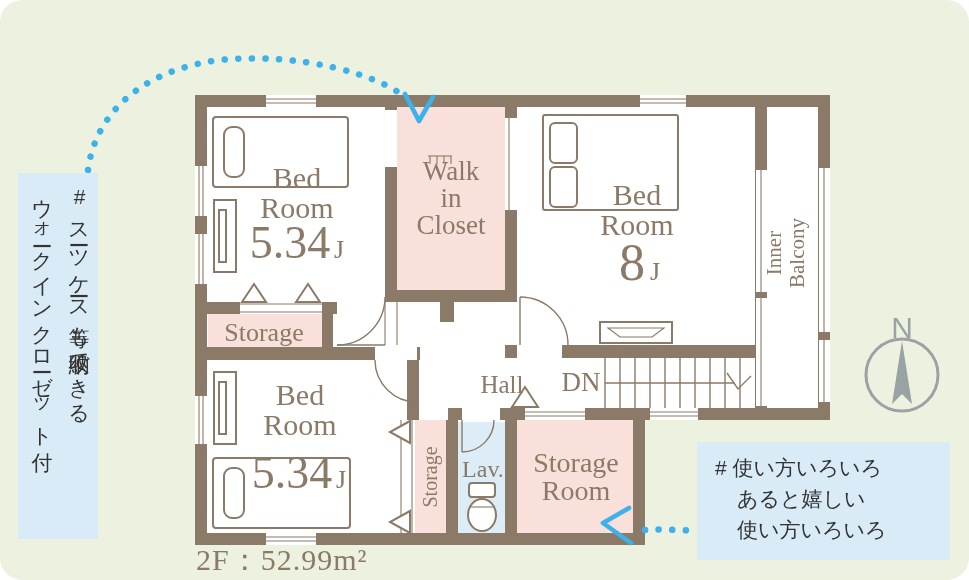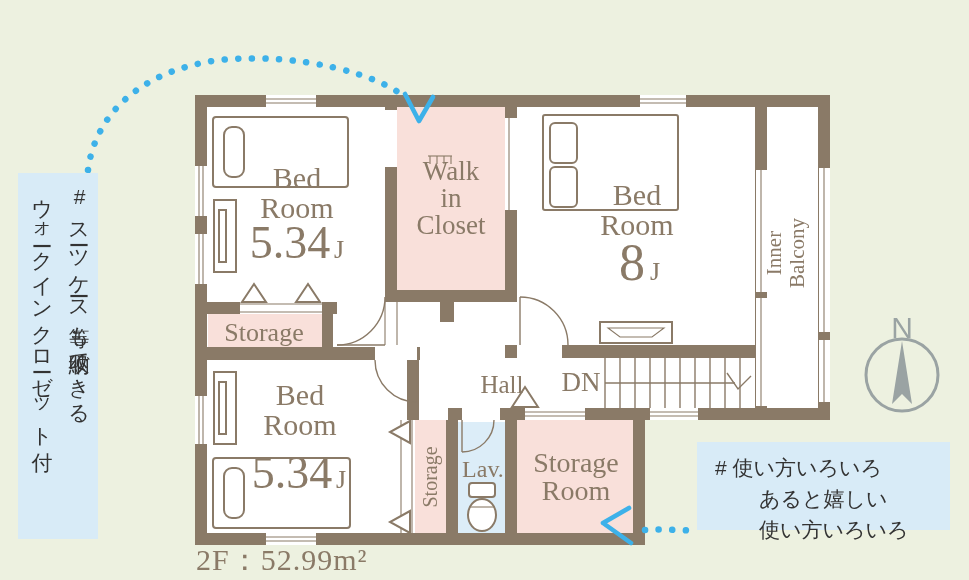--- a/index.html
+++ b/index.html
@@ -1,39 +1,39 @@
 <!DOCTYPE html>
 <html><head>
 <meta charset="utf-8">
 <style>
   html,body{margin:0;padding:0;}
   .stage{position:relative;width:969px;height:580px;background:#edf1e0;overflow:hidden;
-         font-family:"Liberation Sans","DejaVu Sans",sans-serif;}
+         font-family:"Liberation Sans","DejaVu Sans",sans-serif;border-radius:22px;}
   .plan-svg{position:absolute;left:0;top:0;}
   .wall{fill:#8a7a67;}
   .pink{fill:#f9e0da;}
   .lavblue{fill:#dcedf8;}
   .whitefill{fill:#ffffff;}
   .furn{fill:#ffffff;stroke:#8a7a67;stroke-width:2;}
   .thin{stroke:#8a7a67;stroke-width:1.4;fill:none;}
   .hair{stroke:#8a7a67;stroke-width:1.1;fill:none;}
   .serif-label{font-family:"Liberation Serif","DejaVu Serif",serif;fill:#8a7a67;}
   .compass-stroke{stroke:#9aa3a3;stroke-width:3;fill:none;}
   .compass-fill{fill:#9aa3a3;}
   .compass-text{fill:#9aa3a3;font-family:"Liberation Sans","DejaVu Sans",sans-serif;font-size:30px;}
   .dots{stroke:#3db1e9;stroke-width:6.5;stroke-linecap:round;fill:none;}
   .chev{stroke:#3db1e9;stroke-width:4.6;stroke-linecap:round;stroke-linejoin:round;fill:none;}
   .callout{position:absolute;background:#d8ebf7;color:#333333;}
   .callout-left{left:18px;top:173px;width:80px;height:366px;
                 writing-mode:vertical-rl;text-orientation:upright;
                 font-size:21px;line-height:37px;letter-spacing:1px;
                 padding-top:12px;box-sizing:border-box;}
-  .callout-right{left:697px;top:442px;width:253px;height:88px;
+  .callout-right{left:697px;top:442px;width:253px;height:118px;
                  font-size:21px;line-height:31px;padding:10px 0 0 18px;box-sizing:border-box;}
-  .callout-right .indent{margin-left:44px;}
+  .callout-right .indent{margin-left:22px;}
 </style>
 </head>
 <body>
 
 <div class="stage">
 
 <svg class="plan-svg" width="969" height="580" viewBox="0 0 969 580">
 
   <g>
     <rect class="whitefill" x="200" y="100" width="625" height="312"></rect>

